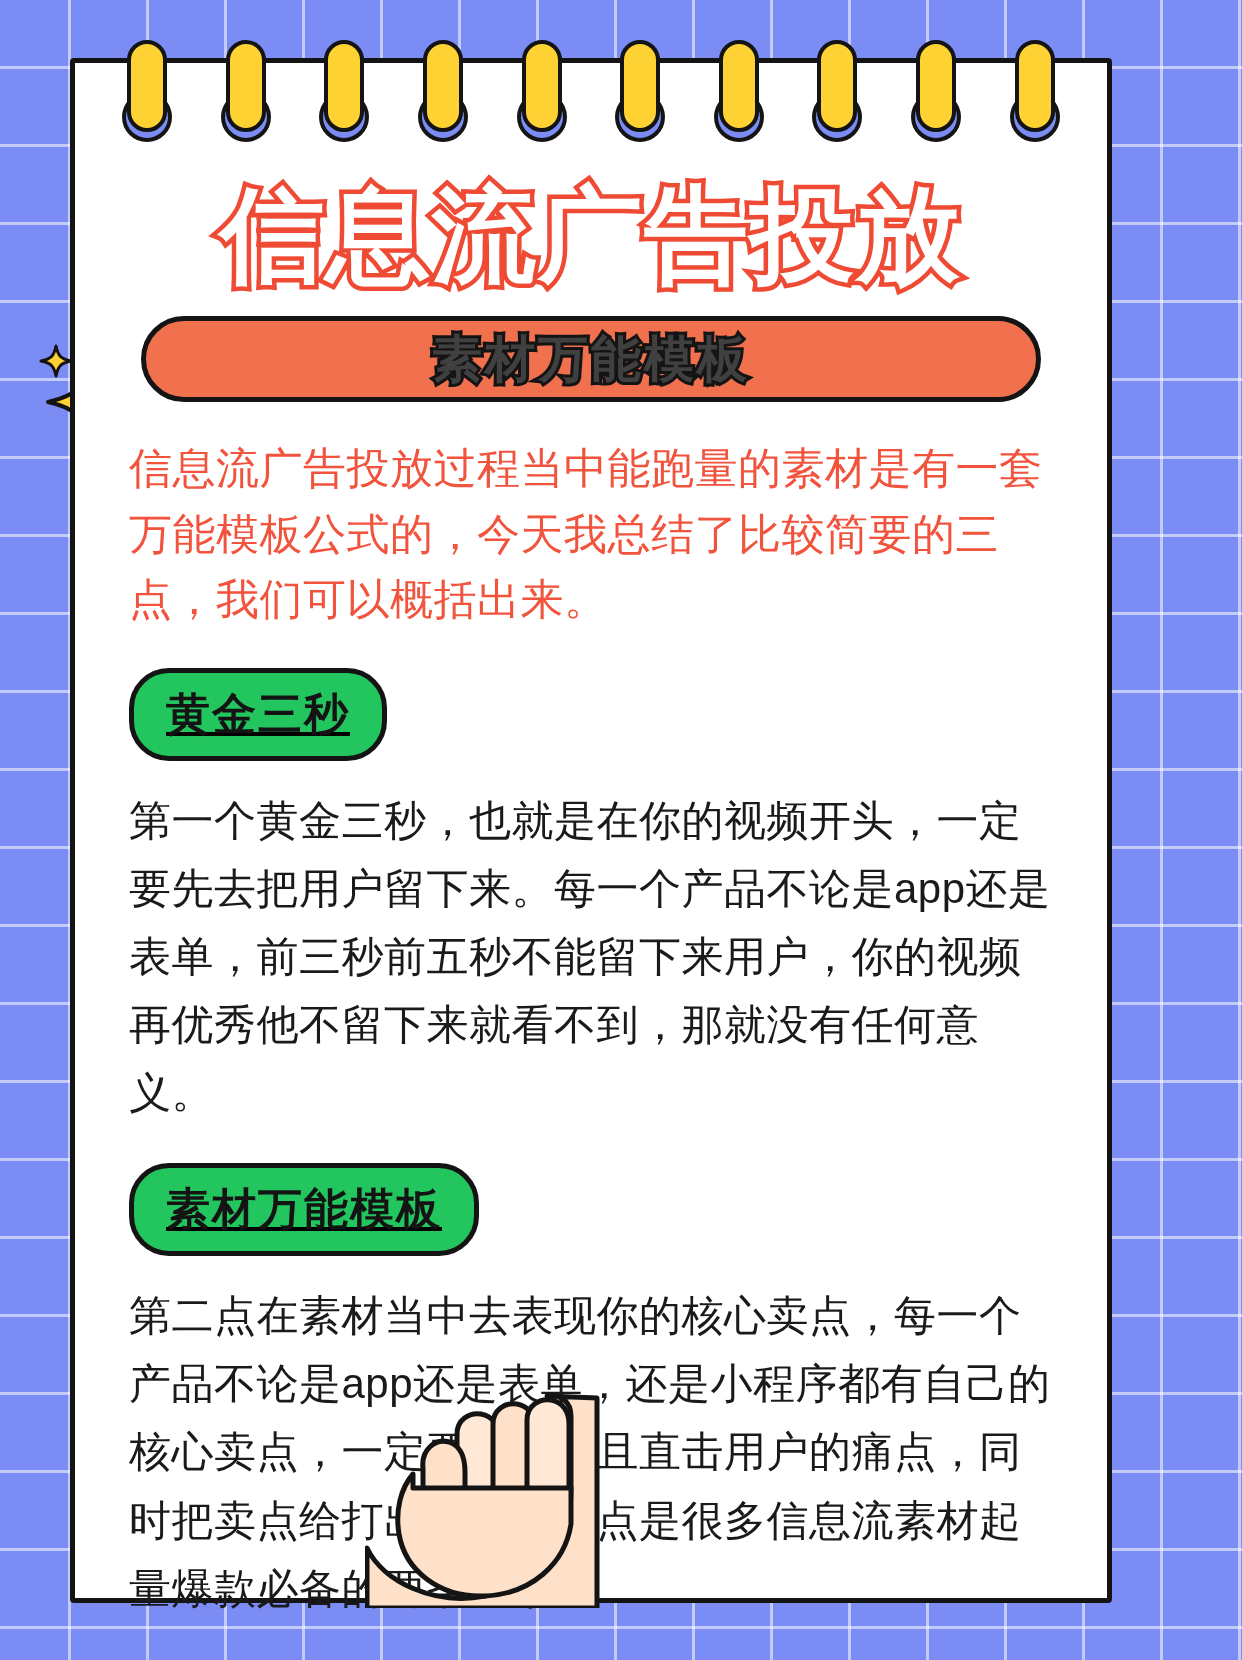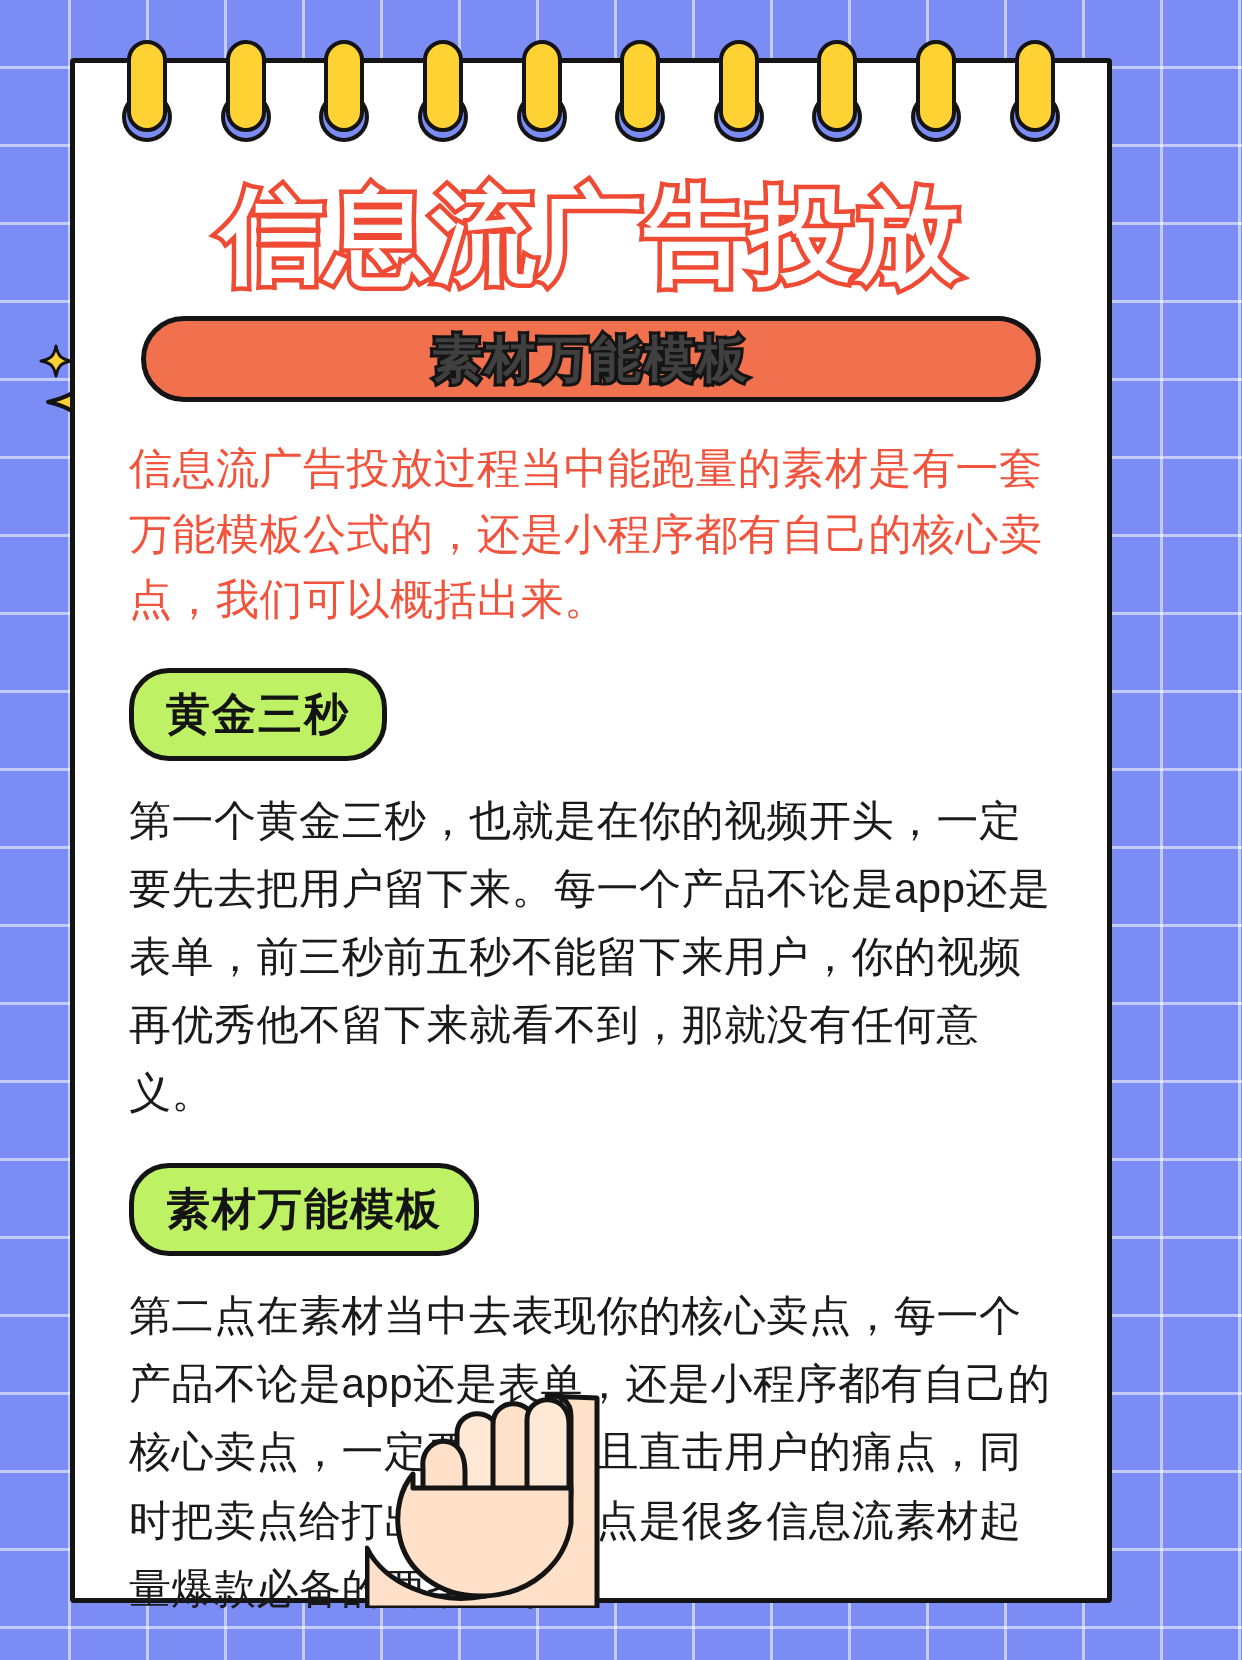--- a/index.html
+++ b/index.html
@@ -135,26 +135,27 @@
     font-size: 43px;
     line-height: 1.52;
     color: #f1533c;
     font-weight: 500;
     letter-spacing: 0.5px;
   }
 
   .tag {
     display: inline-flex;
     align-items: center;
-    background: #bef264;
+    background: #22c55e;
     border: 5px solid #141414;
     border-radius: 40px;
     padding: 12px 32px;
     margin: 36px 0 0 14px;
     box-sizing: border-box;
+    text-decoration: underline;
   }
   .tag span {
     font-size: 44px;
     font-weight: 700;
     color: #141414;
     letter-spacing: 2px;
   }
 
   .para {
     margin: 26px 8px 0 14px;
@@ -196,21 +197,21 @@
 
 <div class="sheet">
   <div class="content">
 
     <h1 class="title">信息流广告投放</h1>
 
     <div class="subtitle-pill">
       <span>素材万能模板</span>
     </div>
 
-    <p class="intro">信息流广告投放过程当中能跑量的素材是有一套万能模板公式的，还是小程序都有自己的核心卖点，我们可以概括出来。</p>
+    <p class="intro">信息流广告投放过程当中能跑量的素材是有一套万能模板公式的，今天我总结了比较简要的三点，我们可以概括出来。</p>
 
     <div class="tag">
       <span>黄金三秒</span>
     </div>
     <p class="para">第一个黄金三秒，也就是在你的视频开头，一定要先去把用户留下来。每一个产品不论是app还是表单，前三秒前五秒不能留下来用户，你的视频再优秀他不留下来就看不到，那就没有任何意义。</p>
 
     <div class="tag">
       <span>素材万能模板</span>
     </div>
     <p class="para">第二点在素材当中去表现你的核心卖点，每一个产品不论是app还是表单，还是小程序都有自己的核心卖点，一定要简要并且直击用户的痛点，同时把卖点给打出去。这两点是很多信息流素材起量爆款必备的两条因素。</p>

